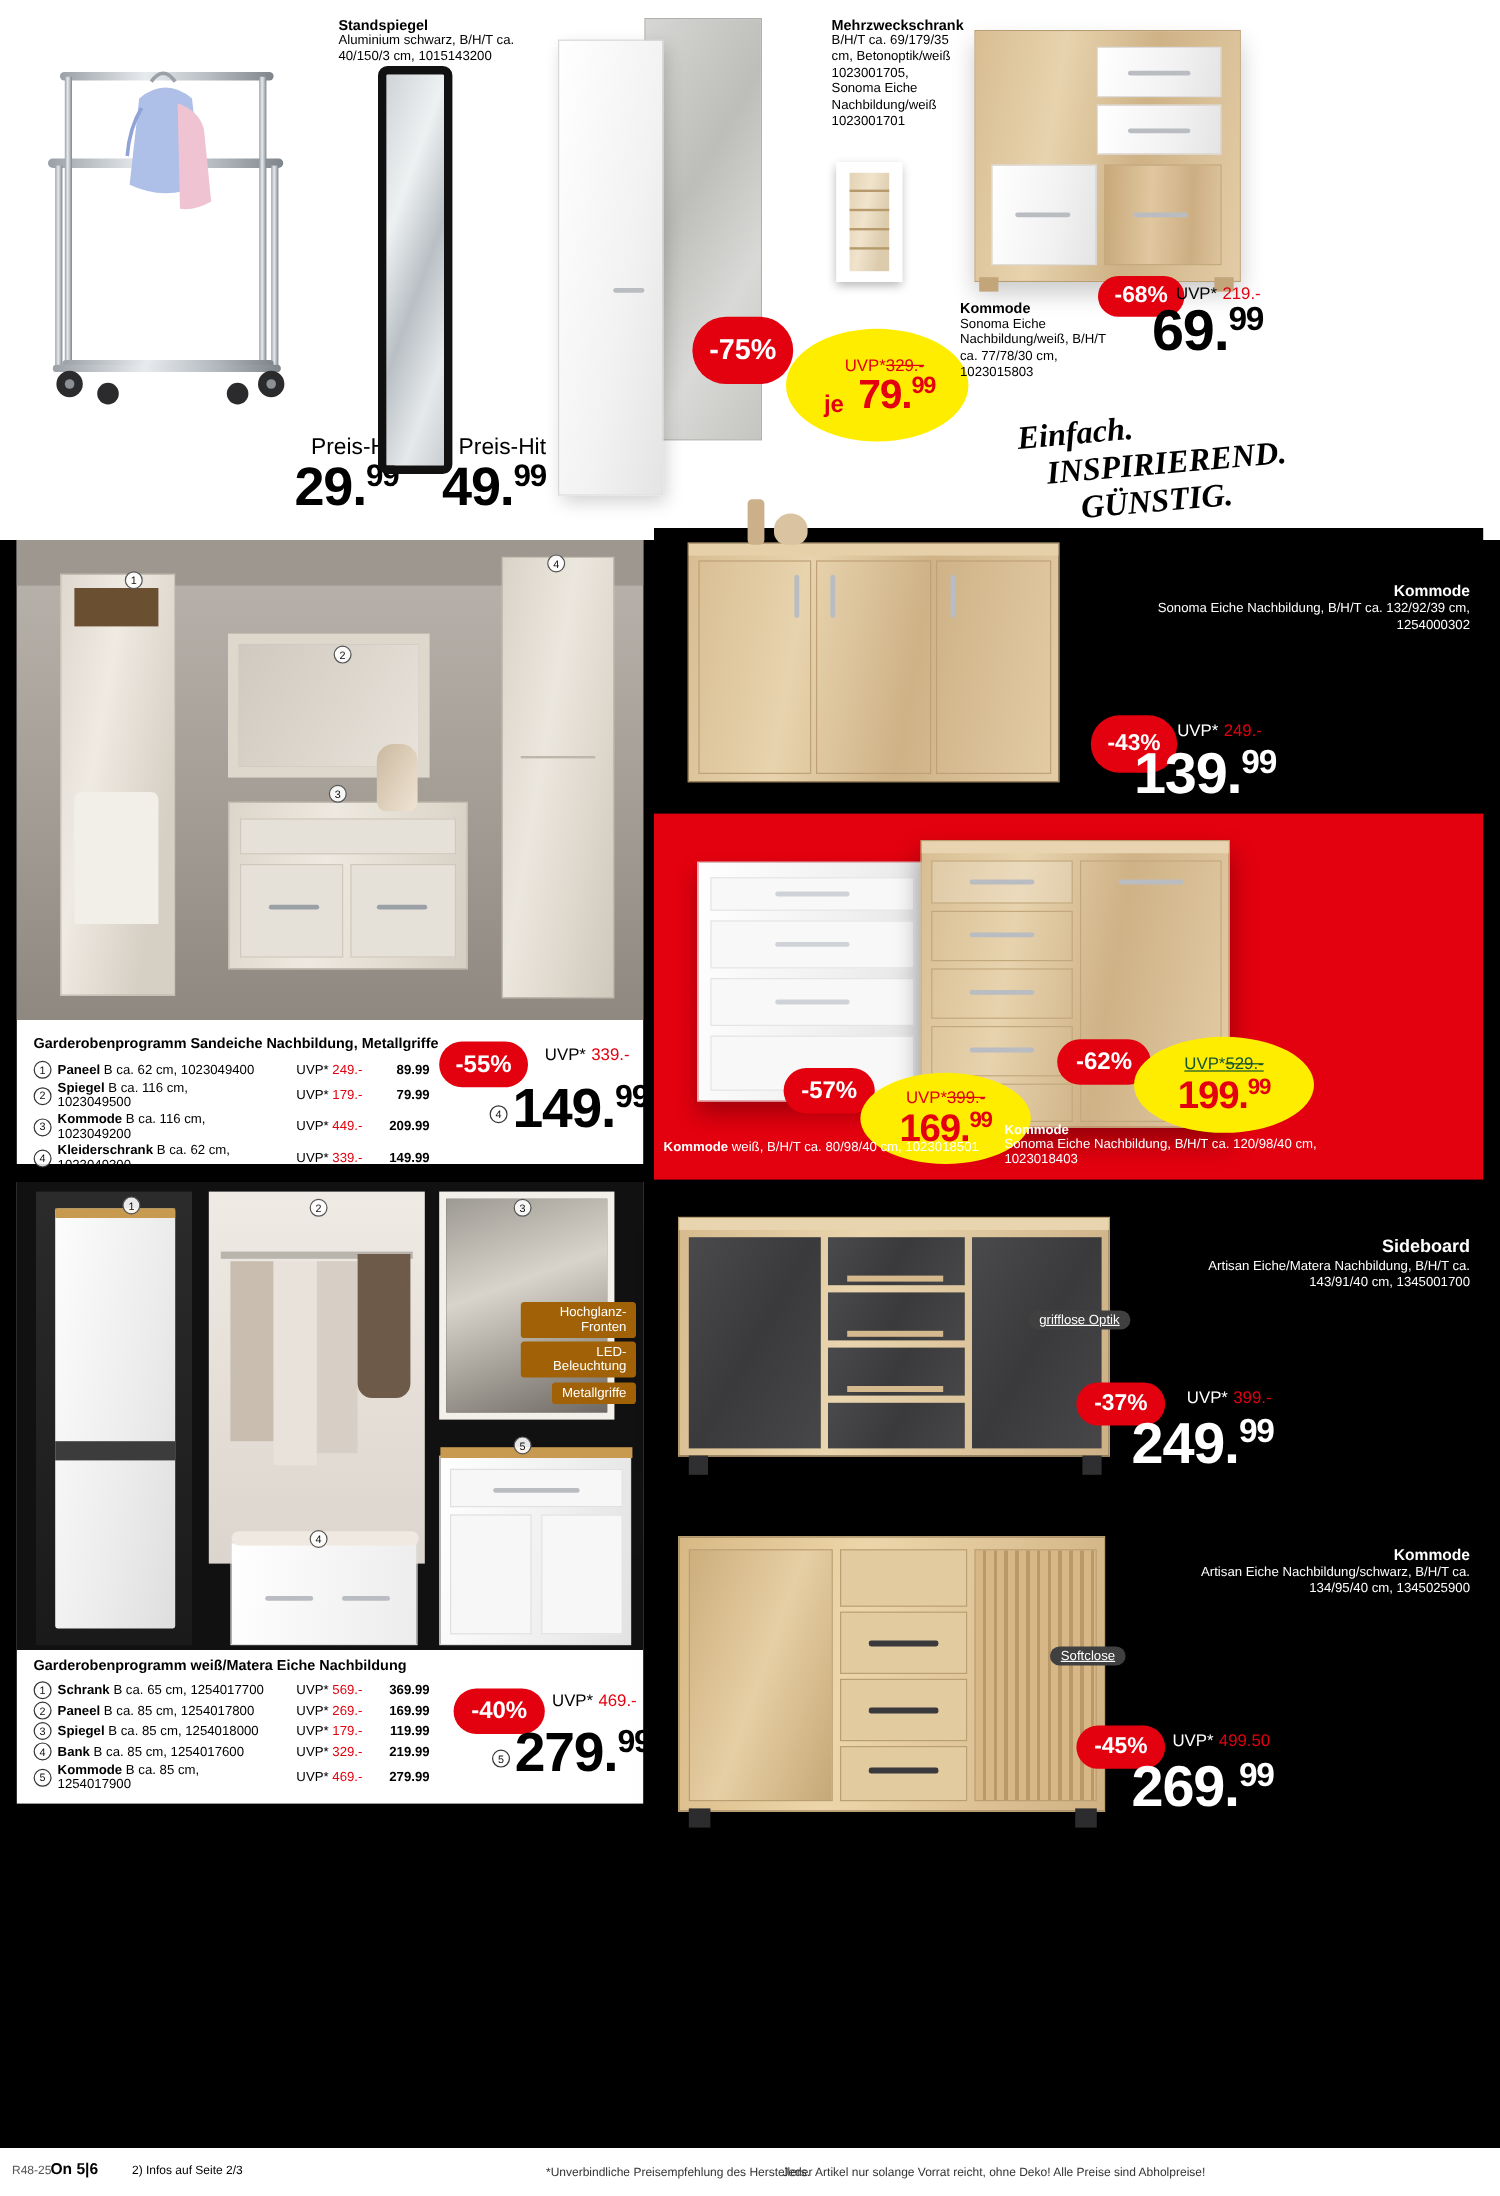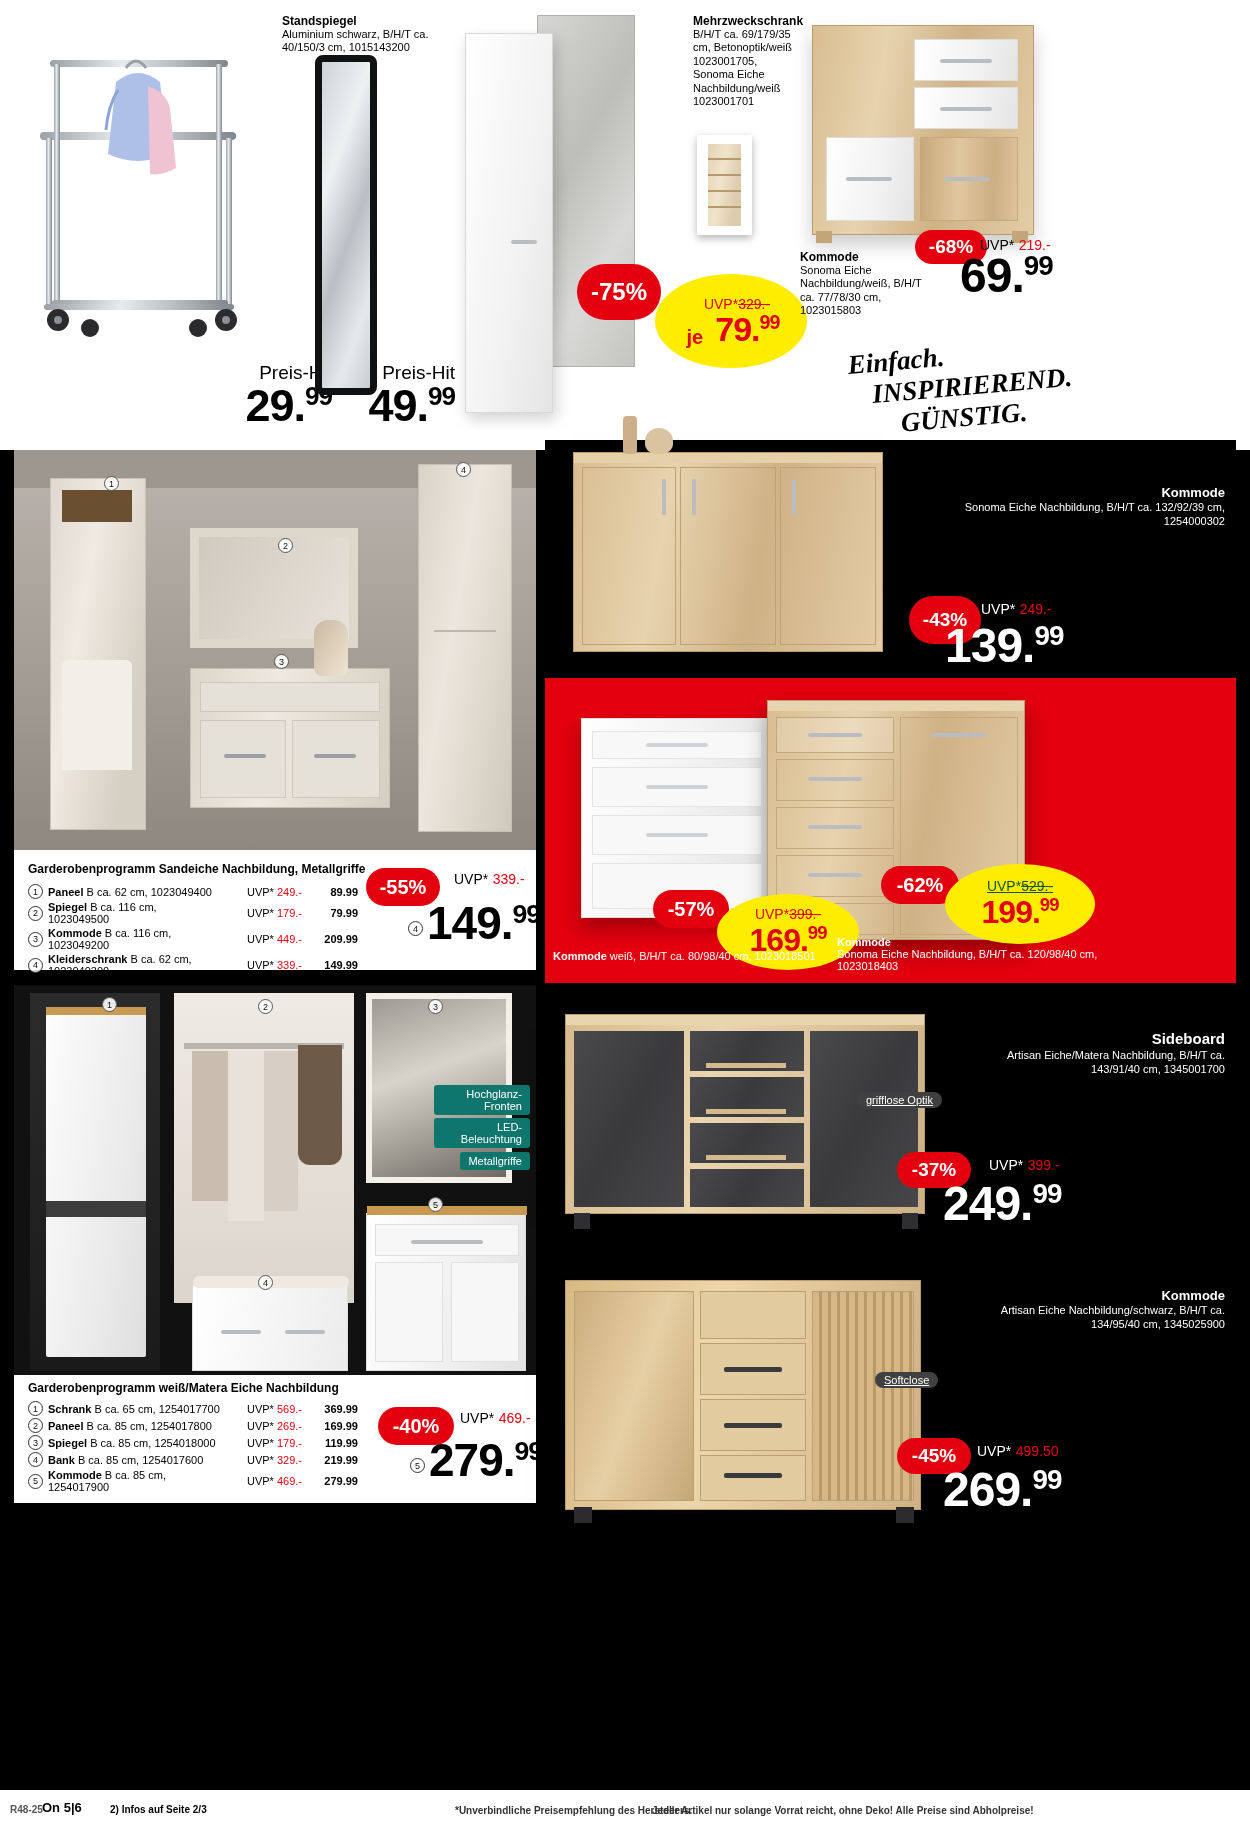--- a/index.html
+++ b/index.html
@@ -11,21 +11,21 @@
     color:#000;
     overflow:hidden;
   }
   .page { position:absolute; inset:0; background:#000; }
 
   
   .abs { position:absolute; }
   .white-panel { background:#fff; }
   .txt { line-height:1.22; }
   .bold { font-weight:bold; }
-  .tiny { font-size:10px;font-weight:bold; }
+  .tiny { font-size:10px; }
   .small { font-size:11px; }
   .med { font-size:12px; }
 
   
   .price-big { font-family:"Liberation Sans", sans-serif; font-weight:bold; letter-spacing:-1px; }
   .price-big .cent { font-size:0.58em; vertical-align:super; }
   .uvp { font-size:14px; }
   .uvp .strike { text-decoration:line-through; }
   .badge-red {
     background:#e3000f; color:#fff; border-radius:100px; font-weight:bold;
@@ -79,21 +79,21 @@
   
   #footer { left:0; top:1790px; width:1250px; height:40px; background:#fff; }
 
   .tagtext { color:#fff; font-size:11px; line-height:1.25; text-align:right; }
   .pill {
     background:#1a3a63; color:#fff; border-radius:10px; font-size:11px;
     padding:2px 9px; display:inline-block;
   }
   .pill-dark { background:#404040;text-decoration:underline; }
   .label-blue {
-    background:#0f766e; color:#fff; font-size:11px; padding:3px 8px; border-radius:3px;
+    background:#a16207; color:#fff; font-size:11px; padding:3px 8px; border-radius:3px;
     display:inline-block; margin-bottom:3px;
   }
 
   
   .wood { background:linear-gradient(100deg,#d8bd91,#e7d3ae 30%,#cfb286 60%,#e3cca6 100%); }
   .wood2 { background:linear-gradient(92deg,#c8a87a,#e0c79f 40%,#cdae83 75%,#dcc39b); }
   .wood-light { background:linear-gradient(100deg,#e3d2b4,#f0e4cc 40%,#dccbad 80%); }
   .whitefront { background:linear-gradient(100deg,#fff,#f2f2f2 60%,#e4e4e4); }
   .concrete { background:linear-gradient(120deg,#d6d6d4,#bdbdba 40%,#d9d9d7 70%,#c4c4c1); }
   .darkfront { background:linear-gradient(120deg,#4a4a4c,#3a3a3c 50%,#47474a); }

